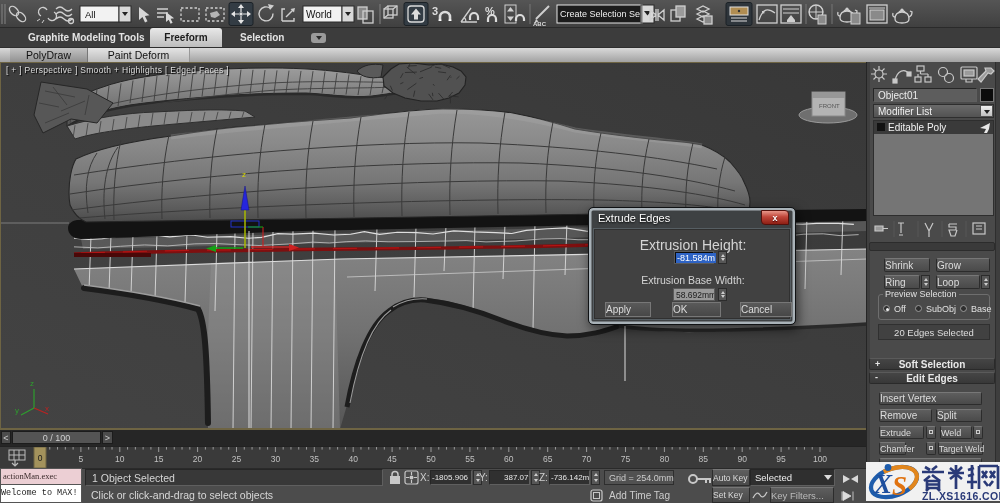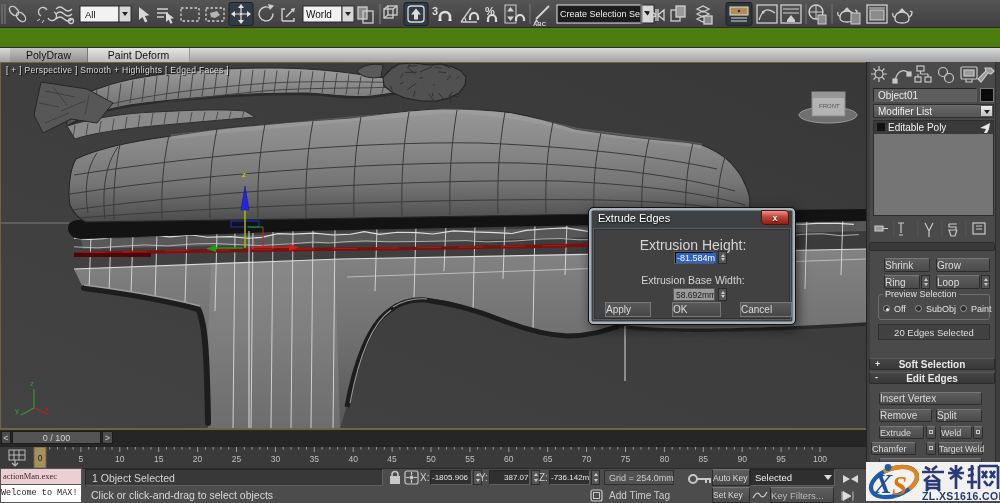--- a/index.html
+++ b/index.html
@@ -121,20 +121,27 @@
         <rect x="870" y="10" width="14" height="10" fill="#8a8a8a" stroke="#cfcfcf"></rect>
         <path stroke="#cfcfcf" d="M869,8h16" fill="none"></path>
         <g transform="translate(893,5) scale(1)" fill="none" stroke="#cfcfcf" stroke-width="1.3">
           <path d="M2,14 q0,-7 7,-7 q7,0 7,7 q0,4 -7,4 q-7,0 -7,-4 z"></path>
           <path d="M2,12 q-3,0 -2,-4 M16,12 q3,-1 3,-5 l-2,-1"></path>
           <path d="M6,7 q3,-2.5 6,0"></path>
           <circle cx="9" cy="5.2" r="1" fill="#cfcfcf"></circle>
         </g>
 </svg>
     </div>
+<div class="abs" style="left:0;top:28px;width:1000px;height:19px;background:#3c3c3c">
+<div class="abs" style="left:28px;top:4px;font-size:10px;font-weight:bold;color:#e4e4e4">Graphite Modeling Tools</div>
+<div class="abs" style="left:150px;top:0;width:72px;height:19px;background:linear-gradient(#e8e8e8,#bdbdbd);border-radius:3px 3px 0 0;color:#1c1c1c;font-size:10px;font-weight:bold;text-align:center;line-height:19px">Freeform</div>
+<div class="abs" style="left:240px;top:4px;font-size:10px;font-weight:bold;color:#e4e4e4">Selection</div>
+<div class="abs" style="left:311px;top:5px;width:15px;height:10px;background:#9a9a9a;border-radius:3px"></div>
+<div class="abs" style="left:315.5px;top:8px;width:0;height:0;border-left:3px solid transparent;border-right:3px solid transparent;border-top:4px solid #2a2a2a"></div>
+</div>
 <div class="abs" style="left:0;top:47px;width:1000px;height:15px;background:linear-gradient(#d9d9d9,#a2a2a2);border-top:1px solid #2e2e2e">
 <div class="abs" style="left:10px;top:0;width:78px;height:15px;background:linear-gradient(#c2c2c2,#8e8e8e);border-right:1px solid #777;color:#111;font-size:10.5px;text-align:center;line-height:15px">PolyDraw</div>
 <div class="abs" style="left:88px;top:0;width:102px;height:15px;background:linear-gradient(#e4e4e4,#b8b8b8);border-right:1px solid #999;color:#111;font-size:10.5px;text-align:center;line-height:15px">Paint Deform</div>
 </div>
 <div class="abs" style="left:0;top:62px;width:866px;height:366px;border-left:1px solid #6e6443;border-top:1px solid #6e6443">
 <svg width="866" height="366" style="position:absolute;left:0;top:0">
 <defs>
 <linearGradient id="bg" x1="0" y1="1" x2="1" y2="0">
             <stop offset="0" stop-color="#434343"></stop>
             <stop offset="0.5" stop-color="#3e3e3e"></stop>
@@ -345,38 +352,38 @@
         <div class="abs" style="left:1.5px;bottom:2px;width:0;height:0;border-left:2.5px solid transparent;border-right:2.5px solid transparent;border-top:3.5px solid #ccc"></div>
       </div>
 <div class="abs" style="left:11px;top:232px;width:112px;height:26px;border:1px solid #6e6e6e;border-radius:3px"></div>
 <div class="abs" style="left:16px;top:227px;font-size:9px;color:#e0e0e0;background:#4a4a4a;padding:0 2px">Preview Selection</div>
 <div class="abs" style="left:16px;top:243px;width:7px;height:7px;border-radius:50%;background:#2e2e2e;border:1px solid #999"></div>
       <div class="abs" style="left:19px;top:246px;width:3px;height:3px;border-radius:50%;background:#f0f0f0"></div>
       <div class="abs" style="left:27px;top:242px;font-size:9px;color:#e0e0e0">Off</div>
 <div class="abs" style="left:48px;top:243px;width:7px;height:7px;border-radius:50%;background:#2e2e2e;border:1px solid #999"></div>
       <div class="abs" style="left:59px;top:242px;font-size:9px;color:#e0e0e0">SubObj</div>
 <div class="abs" style="left:93px;top:243px;width:7px;height:7px;border-radius:50%;background:#2e2e2e;border:1px solid #999"></div>
-      <div class="abs" style="left:104px;top:242px;font-size:9px;color:#e0e0e0">Paint</div>
+      <div class="abs" style="left:104px;top:242px;font-size:9px;color:#e0e0e0">Base</div>
 <div class="abs" style="left:11px;top:262px;width:112px;height:16px;background:#414141;border:1px solid #303030;color:#dedede;font-size:9.5px;text-align:center;line-height:15px">20 Edges Selected</div>
 <div class="hdr" style="left:2px;top:296px;width:126px;height:12px;font-size:10px;line-height:11px;font-weight:bold">Soft Selection</div>
 <div class="abs" style="left:8px;top:297px;font-size:9px;color:#e8e8e8;font-weight:bold">+</div>
 <div class="hdr" style="left:2px;top:310px;width:126px;height:12px;font-size:10px;line-height:11px;font-weight:bold">Edit Edges</div>
 <div class="abs" style="left:8px;top:310px;font-size:9px;color:#e8e8e8;font-weight:bold">-</div>
 <div class="btn" style="left:12px;top:330px;width:103px;height:13px;font-size:10px;line-height:12px">Insert Vertex</div>
 <div class="btn" style="left:12px;top:347px;width:53px;height:13px;font-size:10px;line-height:12px">Remove</div>
 <div class="btn" style="left:69px;top:347px;width:46px;height:13px;font-size:10px;line-height:12px">Split</div>
 <div class="btn" style="left:12px;top:364px;width:45px;height:13px;font-size:9px;line-height:12px">Extrude</div>
 <div class="btn" style="left:59px;top:364px;width:10px;height:13px">
         <div style="margin:3px auto 0;width:4px;height:4px;border:1px solid #ccc"></div>
       </div>
 <div class="btn" style="left:73px;top:364px;width:32px;height:13px;font-size:9px;line-height:12px">Weld</div>
 <div class="btn" style="left:106px;top:364px;width:10px;height:13px">
         <div style="margin:3px auto 0;width:4px;height:4px;border:1px solid #ccc"></div>
       </div>
-<div class="btn" style="left:4px;top:380px;width:45px;height:13px;font-size:9px;line-height:12px">Chamfer</div>
+<div class="btn" style="left:12px;top:380px;width:27px;height:13px;font-size:9px;line-height:12px">Chamfer</div>
 <div class="btn" style="left:59px;top:380px;width:10px;height:13px">
         <div style="margin:3px auto 0;width:4px;height:4px;border:1px solid #ccc"></div>
       </div>
 <div class="btn" style="left:71px;top:380px;width:45px;height:13px;font-size:8.5px;line-height:12px;white-space:nowrap">Target Weld</div>
 <div class="btn" style="left:12px;top:396px;width:103px;height:5px"></div>
 </div>
 <div class="abs" style="left:0;top:428px;width:866px;height:2px;background:#6e6443"></div>
 <div class="abs" style="left:0;top:430px;width:866px;height:16px;background:#262626">
 <div class="abs" style="left:1px;top:1px;width:10px;height:13px;background:#4c4c4c;border:1px solid #1c1c1c;color:#ccc;font-size:9px;text-align:center;line-height:12px">&lt;</div>
 <div class="abs" style="left:12px;top:1px;width:89px;height:13px;background:#545454;border:1px solid #1c1c1c;color:#d0d0d0;font-size:9px;text-align:center;line-height:12px">0 / 100</div>

